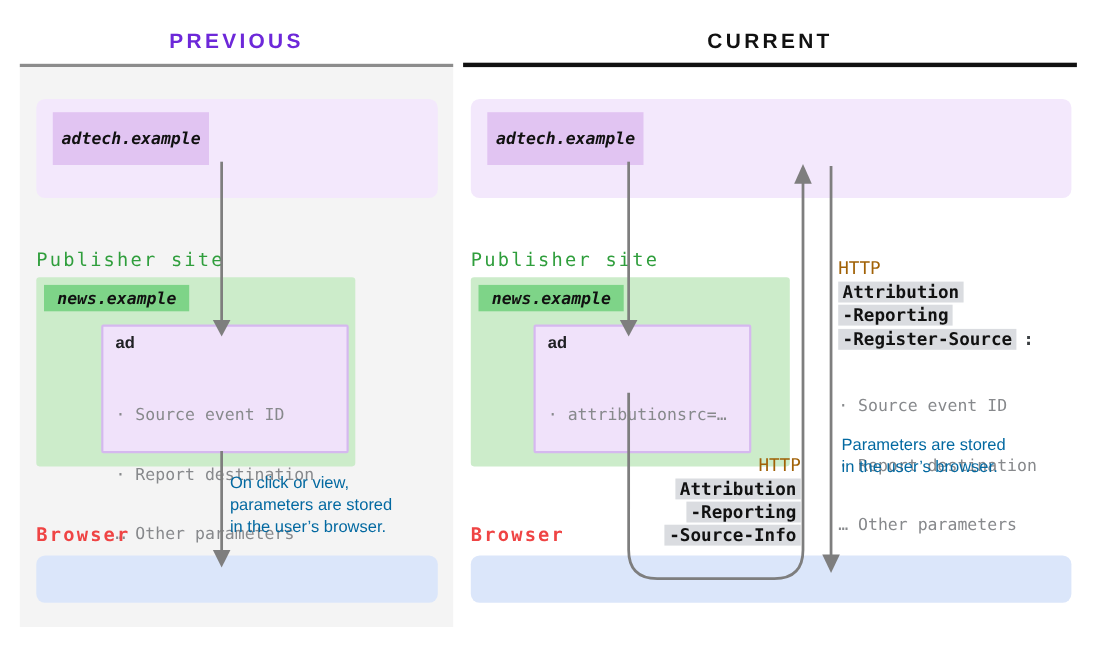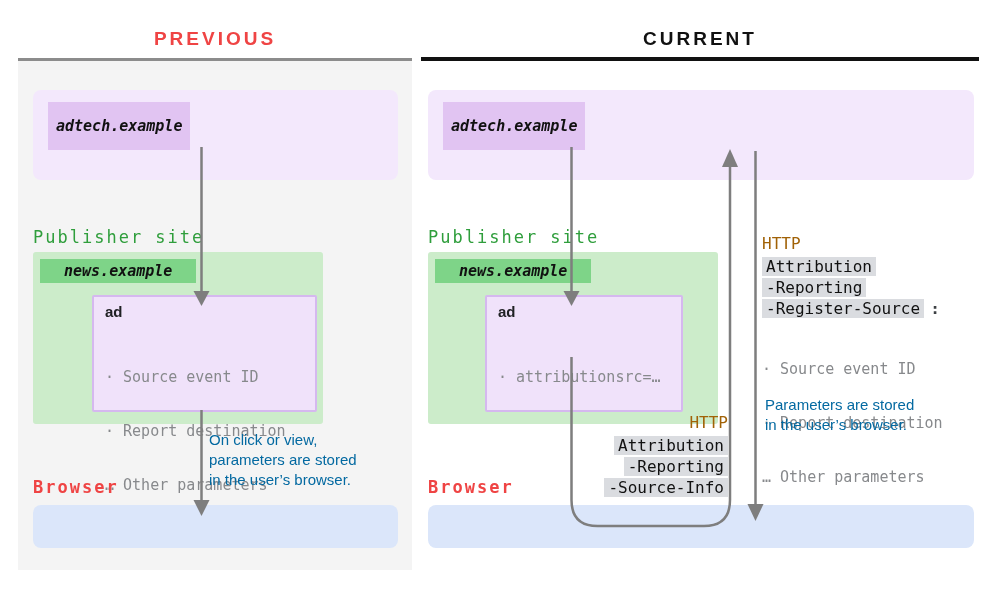--- a/index.html
+++ b/index.html
@@ -1,53 +1,53 @@
 <!DOCTYPE html>
 <html><head>
 <meta charset="utf-8">
 <style>
   html,body{margin:0;padding:0;background:#ffffff;}
   #canvas{position:relative;width:996px;height:592px;background:#ffffff;overflow:hidden;
           font-family:"Liberation Sans",sans-serif;}
   .abs{position:absolute;}
 
   .panel-title{font-size:19px;font-weight:bold;letter-spacing:3px;text-align:center;}
-  .title-prev{color:#ef4444;}
+  .title-prev{color:#6d28d9;}
   .title-cur{color:#111111;}
   .rule-gray{background:#8c8c8c;height:3px;}
   .rule-black{background:#111111;height:4px;}
 
   .panel-bg{background:#f4f4f4;}
   .domain-box{background:#f3e8fc;border-radius:8px;}
   .domain-label{display:inline-block;background:#e1c4f2;color:#111;
     font-family:"DejaVu Sans Mono",monospace;font-style:italic;font-weight:bold;
     font-size:15px;padding:15px 8px;}
   .green-label{display:inline-block;background:#7ed488;color:#111;
     font-family:"DejaVu Sans Mono",monospace;font-style:italic;font-weight:bold;
-    font-size:15px;padding:3px 24px;}
+    font-size:15px;padding:3px 12px;}
   .section-label{font-family:"DejaVu Sans Mono",monospace;font-size:17px;
     letter-spacing:2px;font-weight:500;}
   .pub-label{color:#2f9e3c;}
   .browser-label{color:#ef4444;font-weight:bold;}
 
   .news-box{background:#ccecca;border-radius:3px;}
   .ad-box{background:#f0e2fa;border:2px solid #d5b8ef;border-radius:2px;}
   .ad-title{font-size:15px;font-weight:bold;color:#202124;}
   .bullets{font-family:"DejaVu Sans Mono",monospace;font-size:15px;color:#87898c;
     line-height:18px;white-space:pre;}
   .bullets div{height:18px;}
 
   .browser-box{background:#dbe6fa;border-radius:8px;}
 
   .note{font-size:15px;line-height:20px;color:#0369a1;}
 
   .http-word{font-family:"DejaVu Sans Mono",monospace;font-size:16px;color:#a16207;}
   .hdr-line{height:21px;line-height:21px;}
   .hdr-chip{display:inline-block;background:#dadce0;color:#111;
-    font-family:"DejaVu Sans Mono",monospace;font-weight:normal;font-size:16px;
+    font-family:"DejaVu Sans Mono",monospace;font-weight:bold;font-size:16px;
     padding:0 4px;line-height:19px;}
   .hdr-colon{font-family:"DejaVu Sans Mono",monospace;font-weight:bold;font-size:16px;
     color:#3c4043;margin-left:6px;}
 
   svg.arrows{position:absolute;left:0;top:0;pointer-events:none;}
   .arrow-stroke{stroke:#7e7e7e;stroke-width:2.5;fill:none;}
   .arrow-head{fill:#7e7e7e;stroke:none;}
 </style>
 </head>
 <body>

